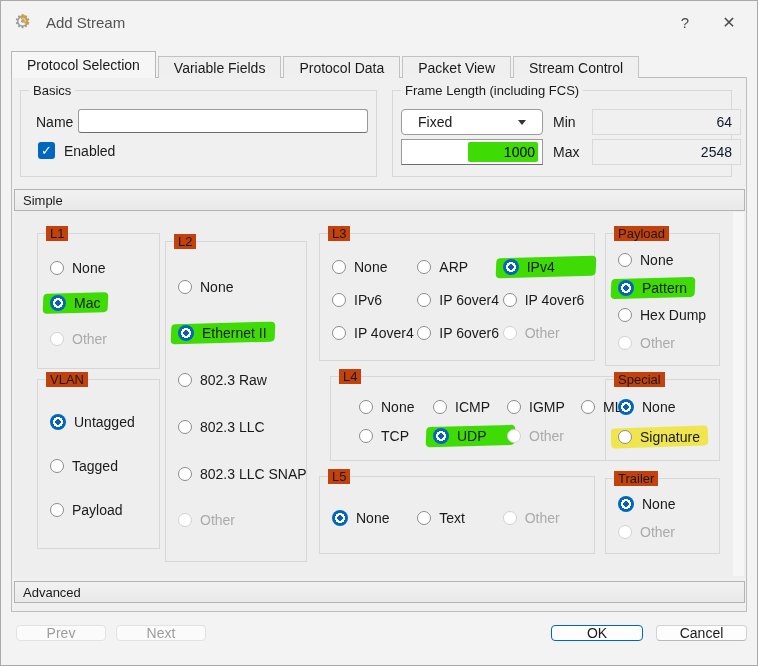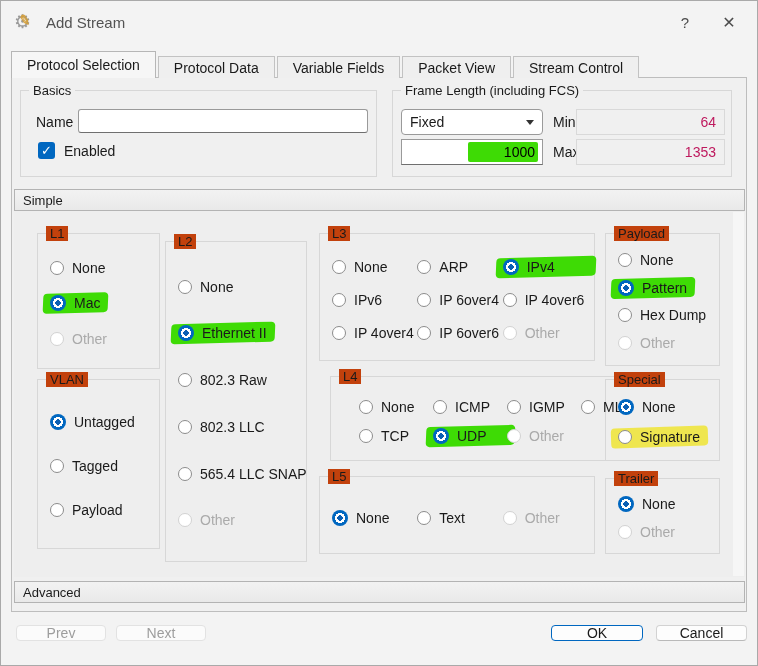--- a/index.html
+++ b/index.html
@@ -46,35 +46,35 @@
   .checkbox {
     width:17px; height:17px; border-radius:3px; background:var(--accent,#0067c0);
     display:flex; align-items:center; justify-content:center;
   }
   .checkbox .check { color:#fff; font-size:13px; line-height:1; }
   
   .gb-framelen { left:380px; top:12px; width:340px; height:87px; }
   .combo {
     position:absolute; left:8px; top:18px; width:142px; height:26px;
     background:#fff; border:1px solid #9a9a9a; border-radius:4px; box-sizing:border-box;
-    display:flex; align-items:center; padding:0 8px; font-size:14px; color:#1a1a1a;
+    display:flex; align-items:center; padding:0 16px; font-size:14px; color:#1a1a1a;
   }
   .combo .combo-text { flex:1; }
   .caret { width:0; height:0; border-left:4px solid transparent; border-right:4px solid transparent; border-top:5px solid #333; }
   .len-input {
     position:absolute; left:8px; top:48px; width:142px; height:26px;
     background:#fff; border:1px solid #9a9a9a; border-bottom-color:#6f6f6f; box-sizing:border-box;
     display:flex; align-items:center; justify-content:flex-end; font-size:14px; color:#000; padding:0 4px;
   }
   .hl-inline { background:var(--hl-green,#3edb05); padding:2px 3px 2px 36px; border-radius:2px; }
   .minmax-label { position:absolute; font-size:14px; color:#1a1a1a; }
   .ro-field {
     position:absolute; width:149px; height:26px; background:#f0f0f0; border:1px solid #d9d9d9;
     box-sizing:border-box; display:flex; align-items:center; justify-content:flex-end;
-    font-size:14px; color:#be185d; padding:0 8px;
+    font-size:14px; color:#0f172a; padding:0 8px;margin-left:16px;
   }
   
   .section-header {
     position:absolute; left:2px; width:731px; height:22px;
     background:linear-gradient(#f2f2f2,#e9e9e9); border:1px solid #b3b3b3; box-sizing:border-box;
     display:flex; align-items:center; padding-left:8px; font-size:13px; color:#1a1a1a;
   }
   .sh-simple { top:111px; }
   .sh-advanced { top:503px; }
   .simple-area { position:absolute; left:2px; top:133px; width:731px; height:366px; background:#eeeeee; }
@@ -133,22 +133,22 @@
       <span class="pencil">✎</span>
     </div>
     <div class="title-text">Add Stream</div>
     <div class="title-spacer"></div>
     <div class="cap-btn">?</div>
     <div class="cap-btn close-btn">✕</div>
   </div>
 
   <div class="tabbar">
     <div class="tab active">Protocol Selection</div>
+    <div class="tab">Variable Fields</div>
     <div class="tab">Protocol Data</div>
-    <div class="tab">Variable Fields</div>
     <div class="tab">Packet View</div>
     <div class="tab">Stream Control</div>
   </div>
 
   <div class="pane">
 
     <div class="groupbox gb-basics">
       <span class="gb-label">Basics</span>
       <span class="lbl name-label">Name</span>
       <input class="name-input" value="" style="">
@@ -165,21 +165,21 @@
       <div class="combo">
         <span class="combo-text">Fixed</span>
         <span class="caret"></span>
       </div>
       <span class="minmax-label" style="left:160px; top:23px;">Min</span>
       <div class="ro-field" style="left:183px; top:18px;">64</div>
       <div class="len-input">
         <span class="hl-inline">1000</span>
       </div>
       <span class="minmax-label" style="left:160px; top:53px;">Max</span>
-      <div class="ro-field" style="left:183px; top:48px;">1353</div>
+      <div class="ro-field" style="left:183px; top:48px;">2548</div>
     </div>
 
     <div class="section-header sh-simple">
       <span>Simple</span>
     </div>
 
     <div class="simple-area">
       <div class="groupbox gb-l1">
         <span class="gb-label">L1</span>
         <div class="opts-col">
@@ -228,21 +228,21 @@
             <div class="radio-item state-off">
               <span class="radio"></span>
               <span class="rlabel">802.3 Raw</span>
             </div>
             <div class="radio-item state-off">
               <span class="radio"></span>
               <span class="rlabel">802.3 LLC</span>
             </div>
             <div class="radio-item state-off">
               <span class="radio"></span>
-              <span class="rlabel">565.4 LLC SNAP</span>
+              <span class="rlabel">802.3 LLC SNAP</span>
             </div>
             <div class="radio-item state-disabled">
               <span class="radio"></span>
               <span class="rlabel">Other</span>
             </div>
           </div>
       </div>
       <div class="groupbox gb-l3">
         <span class="gb-label">L3</span>
         <div class="opts-grid cols3">

